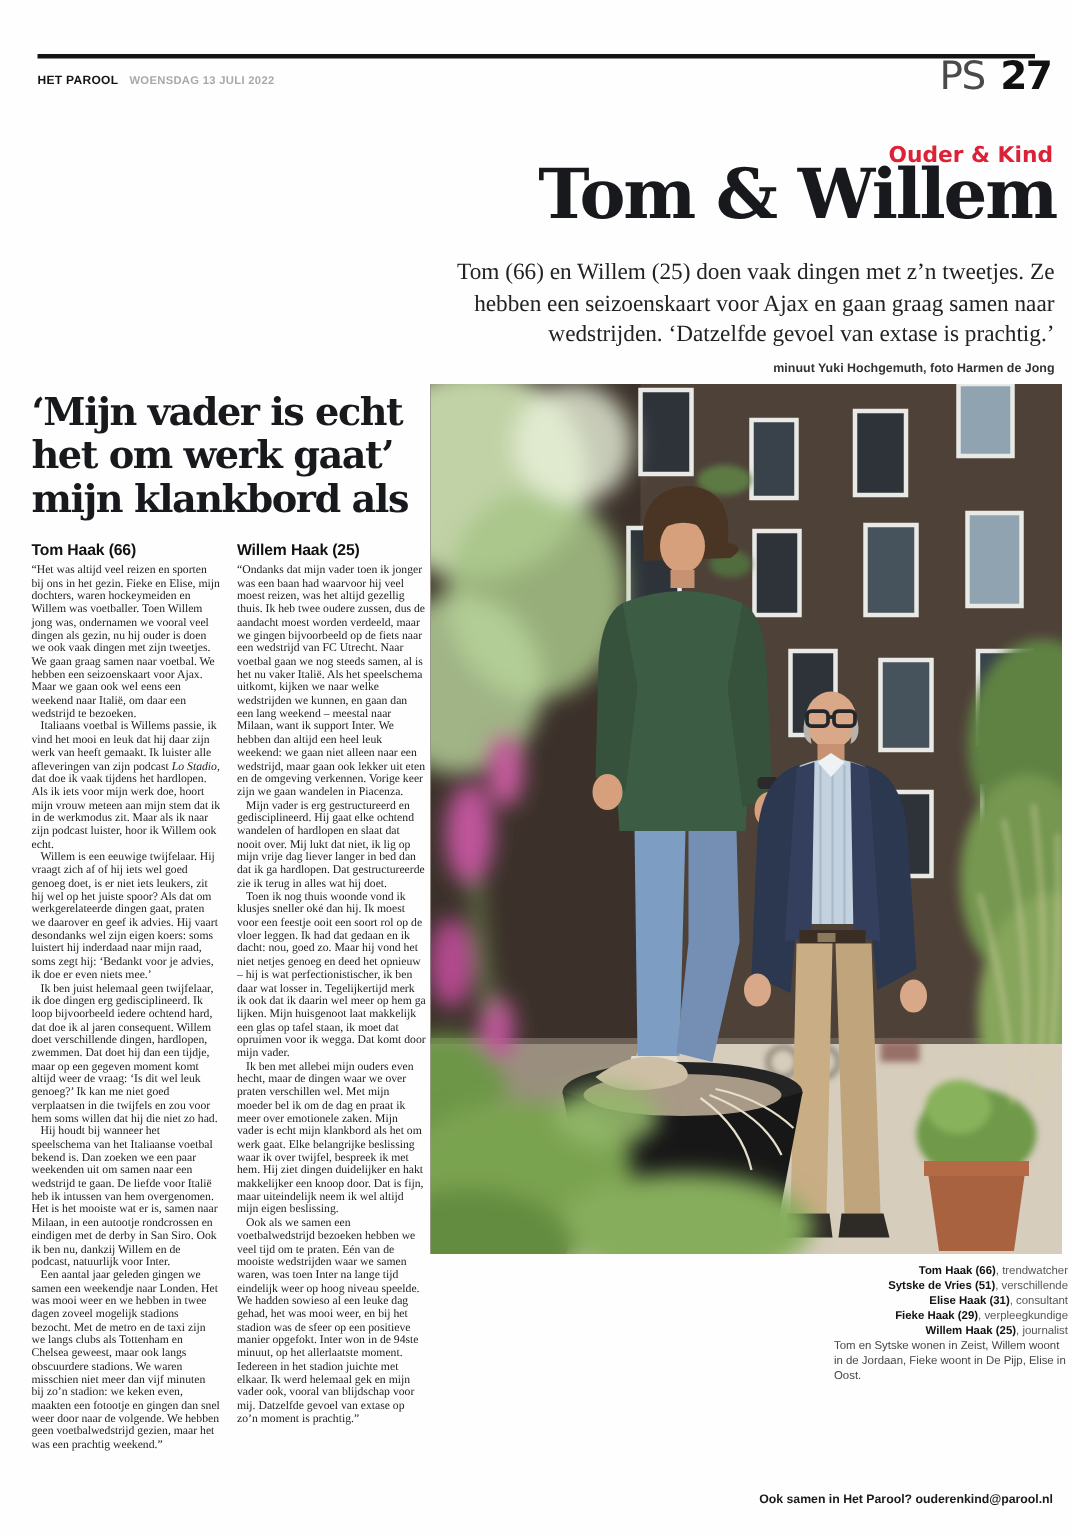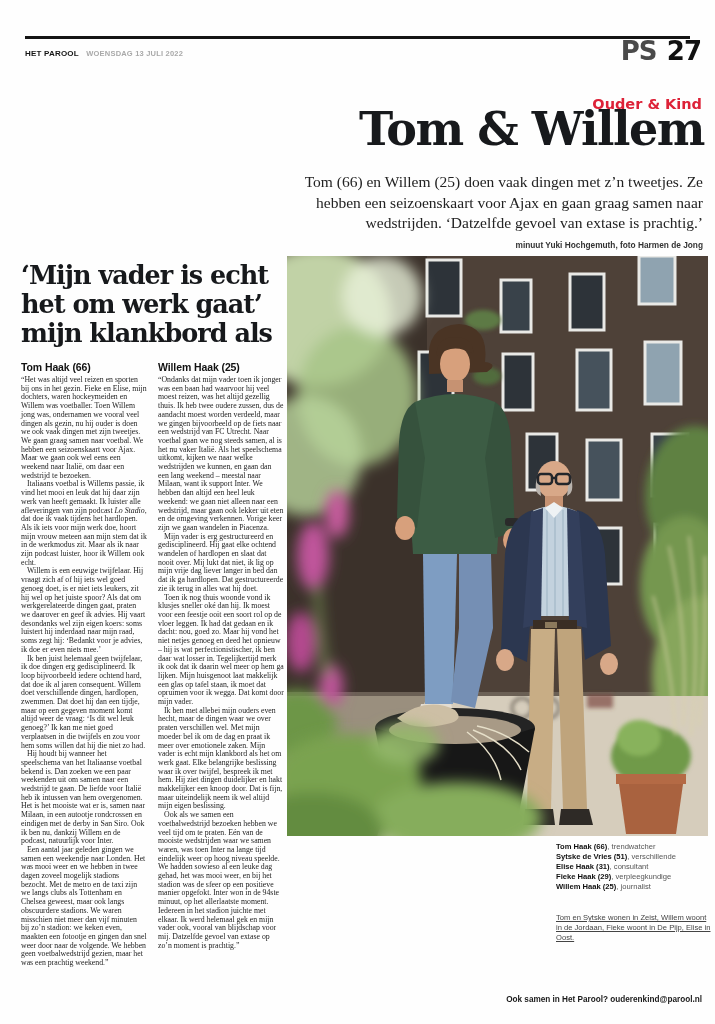--- a/index.html
+++ b/index.html
@@ -7,21 +7,21 @@
         font-family:"Liberation Serif",serif;color:#1a1a1a;}
 
   
   .top-rule{position:absolute;left:25px;top:36px;width:665px;height:3px;background:#141414;}
   .brandline{position:absolute;left:25px;top:49px;font-family:"Liberation Sans",sans-serif;
              font-size:8px;letter-spacing:.2px;white-space:nowrap;}
   .brand{font-weight:bold;color:#141414;}
   .issue-date{color:#a9a9a9;font-weight:bold;margin-left:5px;font-size:7.5px;text-align:center;}
   .pagemark{position:absolute;right:14px;top:38px;font-family:"DejaVu Sans",sans-serif;
             font-size:26px;line-height:26px;white-space:nowrap;letter-spacing:-1px;}
-  .pagemark .sec{color:#4a4a4a;font-weight:bold;}
+  .pagemark .sec{color:#4a4a4a;font-weight:normal;}
   .pagemark .num{color:#111;font-weight:bold;margin-left:3px;}
 
   
   .kicker{position:absolute;right:13px;top:96px;font-family:"DejaVu Sans",sans-serif;
           font-weight:bold;font-size:14.5px;color:#dd2238;white-space:nowrap;}
   .title{position:absolute;right:11px;top:103px;font-family:"DejaVu Serif",serif;
          font-weight:bold;font-size:46px;line-height:52px;letter-spacing:-1.5px;
          color:#17191c;white-space:nowrap;}
   .intro{position:absolute;left:170px;right:12px;top:172px;text-align:right;
          font-size:15.5px;line-height:20.5px;color:#222;}
@@ -44,23 +44,23 @@
   .podcast-title{font-style:italic;}
 
   
   .photo{position:absolute;left:287px;top:256px;width:421px;height:580px;overflow:hidden;
          background:#57493e;}
   .photo svg{display:block;}
 
   
   .caption{position:absolute;left:556px;top:842px;width:156px;
            font-family:"Liberation Sans",sans-serif;font-size:7.6px;line-height:10px;color:#555;}
-  .cap-row{white-space:nowrap;}
+  .cap-row{white-space:nowrap;text-align:right;}
   .cap-name{font-weight:bold;color:#111;}
-  .cap-note{margin-top:21px;line-height:10px;color:#444;text-decoration:underline;}
+  .cap-note{margin-top:0;line-height:10px;color:#444;}
 
   
   .footer-contact{position:absolute;right:13px;top:995px;font-family:"Liberation Sans",sans-serif;
                   font-weight:bold;font-size:8.2px;color:#1a1a1a;white-space:nowrap;}
 </style>
 </head>
 <body>
 
 <div class="page">
 

